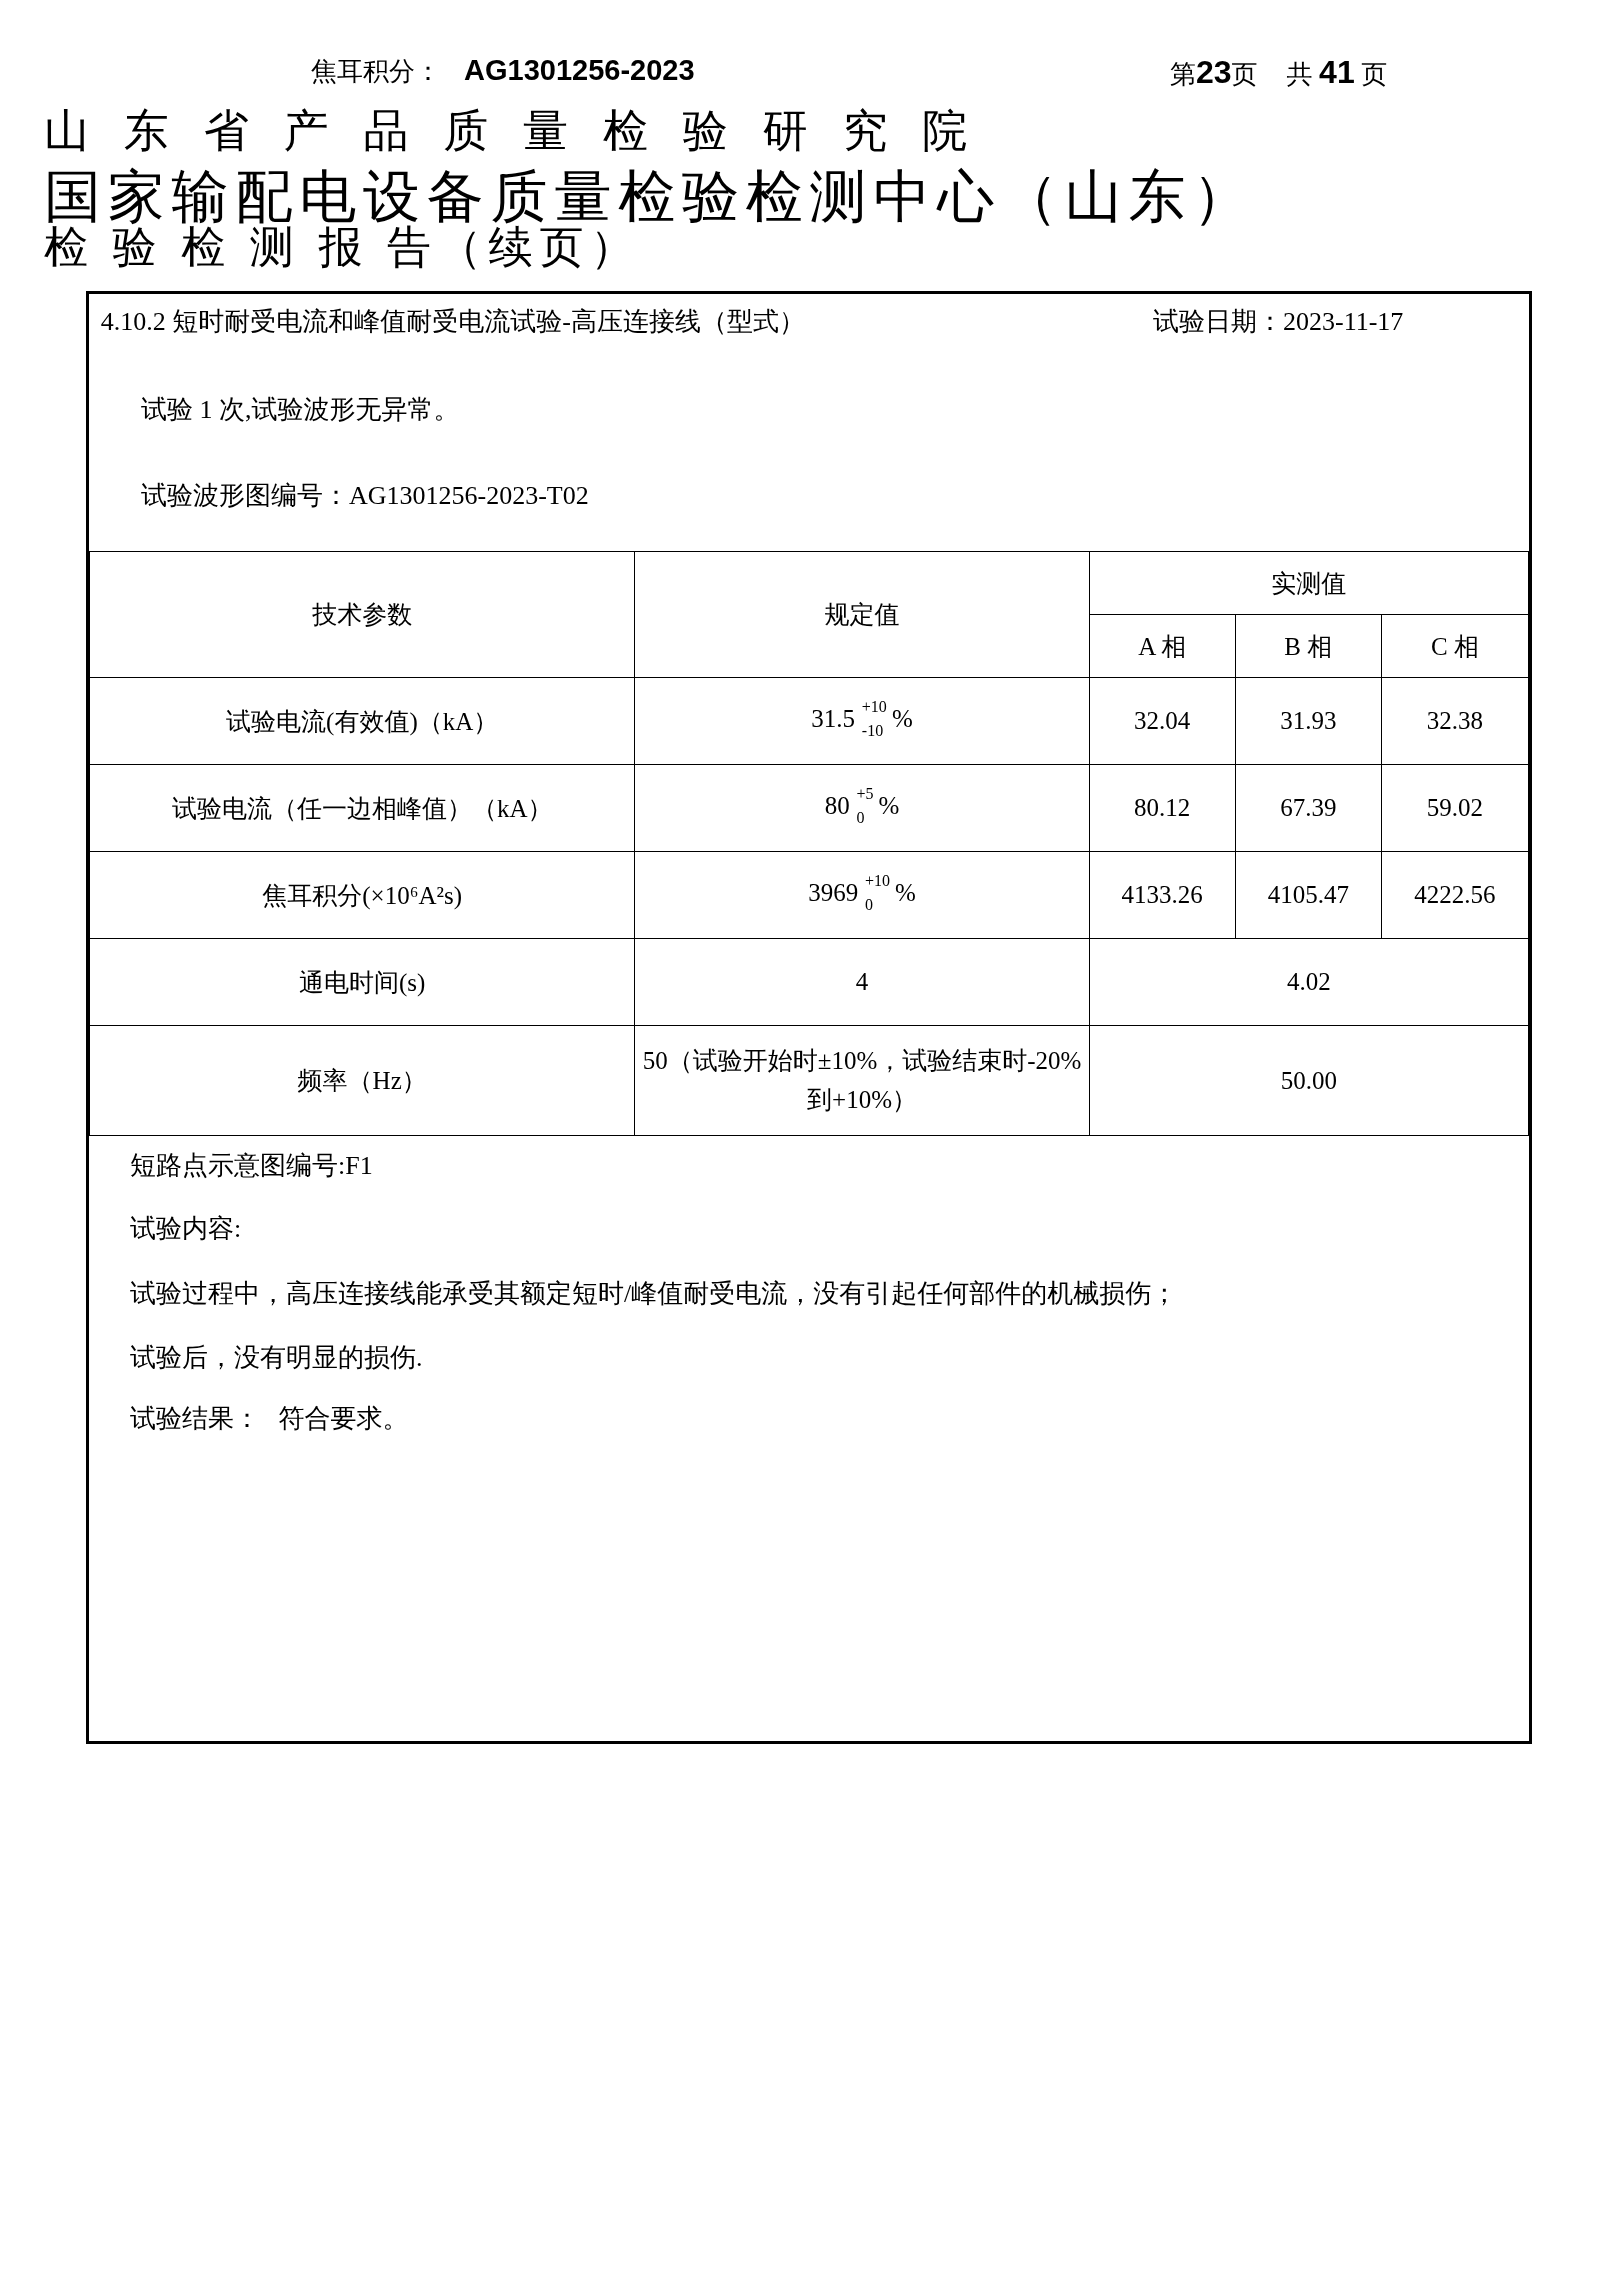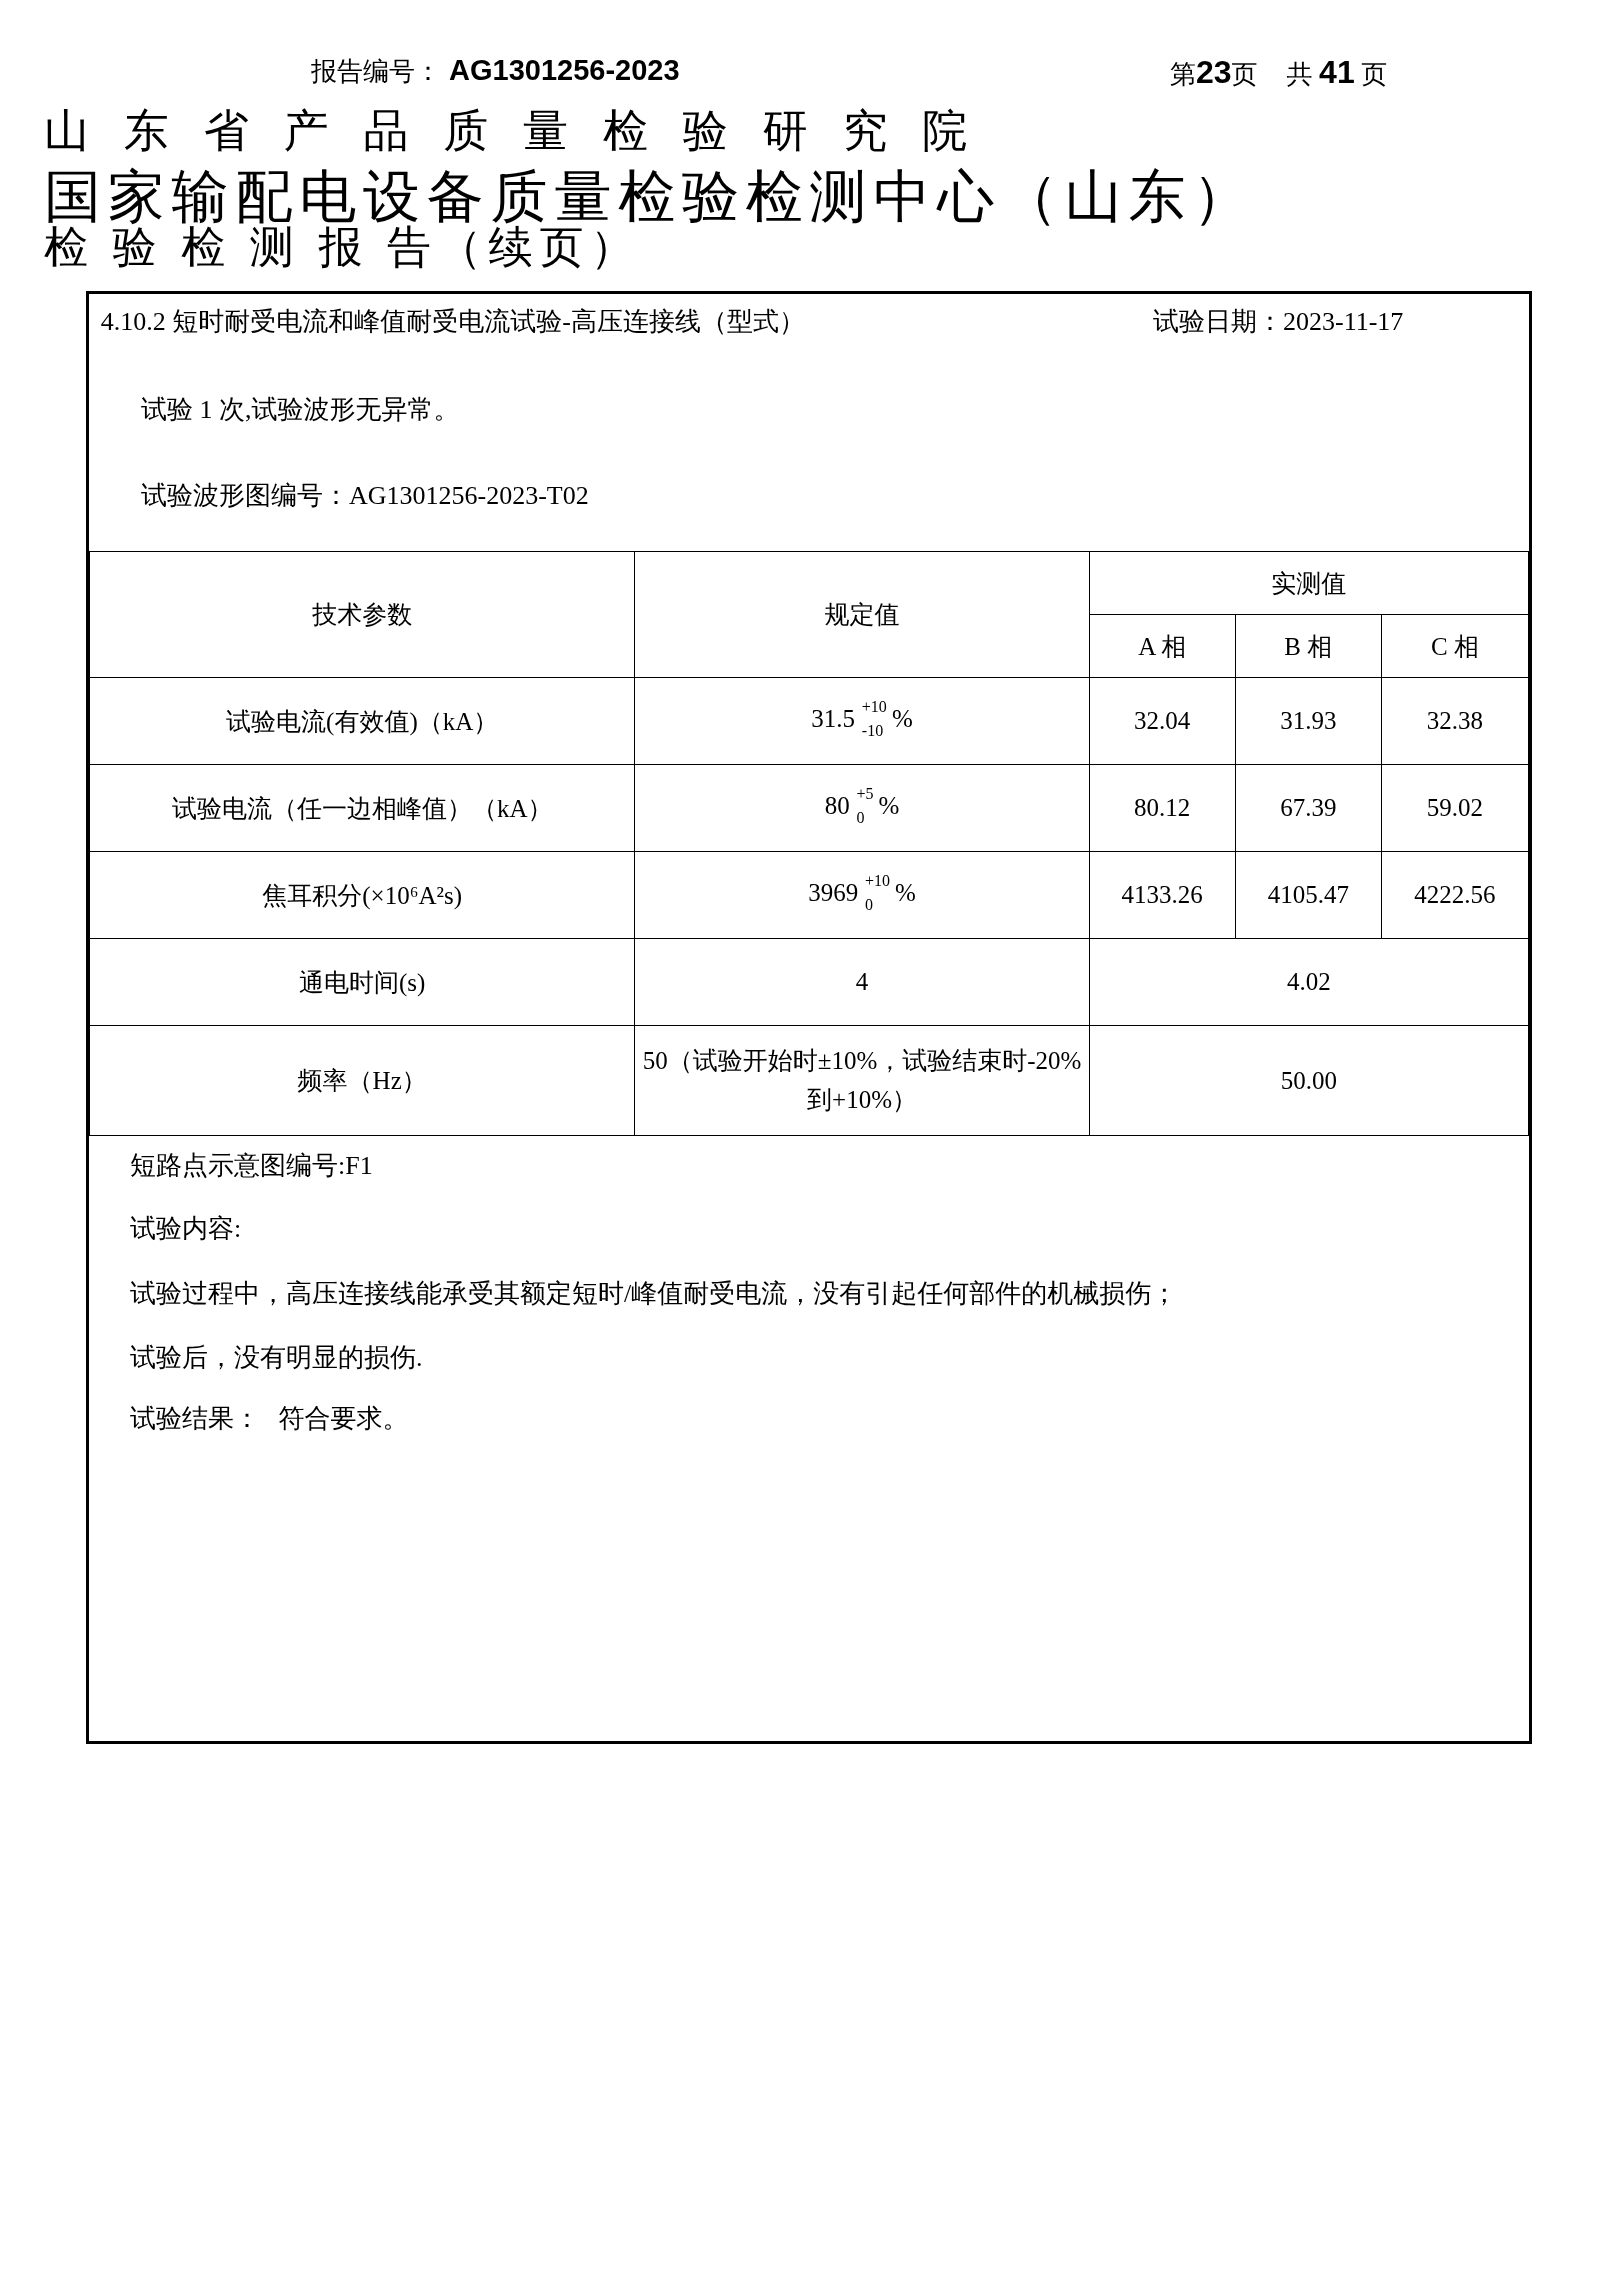--- a/index.html
+++ b/index.html
@@ -10,21 +10,21 @@
     color:#000;
     font-family:"Liberation Serif","DejaVu Serif",serif;
     overflow:hidden;
   }
   .abs { position:absolute; white-space:nowrap; }
 
   
   .hdr-left  { left:311px; top:54px; font-size:26px; }
   .hdr-right { left:1170px; top:54px; font-size:26px; }
   .num-sans  { font-family:"Liberation Sans","DejaVu Sans",sans-serif; font-weight:bold; font-size:32px; }
-  .report-no { font-family:"Liberation Sans","DejaVu Sans",sans-serif; font-weight:bold; font-size:29px; margin-left:8px; }
+  .report-no { font-family:"Liberation Sans","DejaVu Sans",sans-serif; font-weight:bold; font-size:29px; margin-left:23px; }
   .gap-mid   { display:inline-block; width:29px; }
 
   
   .title-line { position:absolute; width:100%; text-align:left; font-weight:normal;margin-left:44px; }
   .t1 { top:101px; font-size:45px; letter-spacing:11.8px; }
   .t2 { top:159px; font-size:57px; letter-spacing:6.8px; }
   .t3 { top:218px; font-size:44px; letter-spacing:6.8px; }
 
   
   .box {
@@ -69,21 +69,21 @@
     gap:6px;
   }
   td.spec-wrap-cell { line-height:1.55; padding:3.4px 8.4px; white-space:normal; }
 </style>
 </head>
 <body>
 
 <div class="page">
 
   <div class="abs hdr-left">
-    <span>报告编号：</span><span class="report-no">AG1301256-2023</span>
+    <span>焦耳积分：</span><span class="report-no">AG1301256-2023</span>
   </div>
   <div class="abs hdr-right">
     <span>第</span><span class="num-sans">23</span><span>页</span><span class="gap-mid"></span><span>共</span> <span class="num-sans">41</span> <span>页</span>
   </div>
 
   <div class="title-line t1">山 东 省 产 品 质 量 检 验 研 究 院</div>
   <div class="title-line t2">国家输配电设备质量检验检测中心（山东）</div>
   <div class="title-line t3">检 验 检 测 报 告（续页）</div>
 
   <div class="box">

